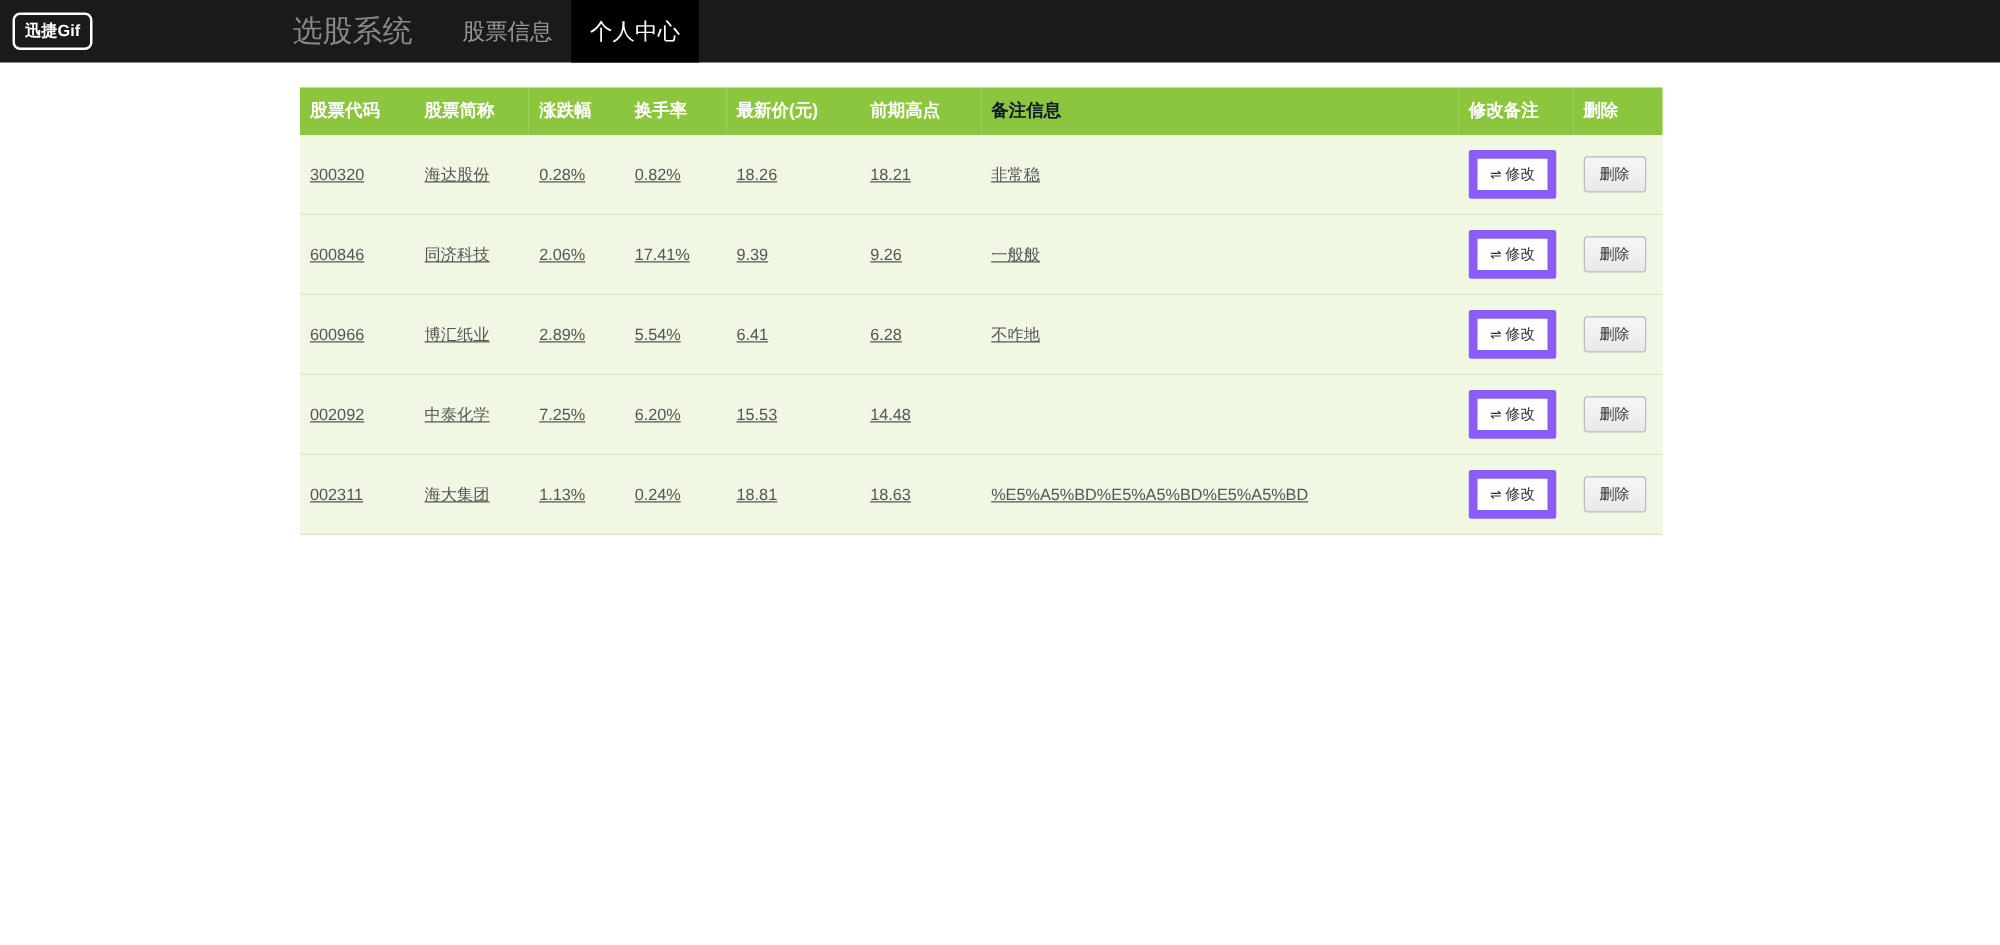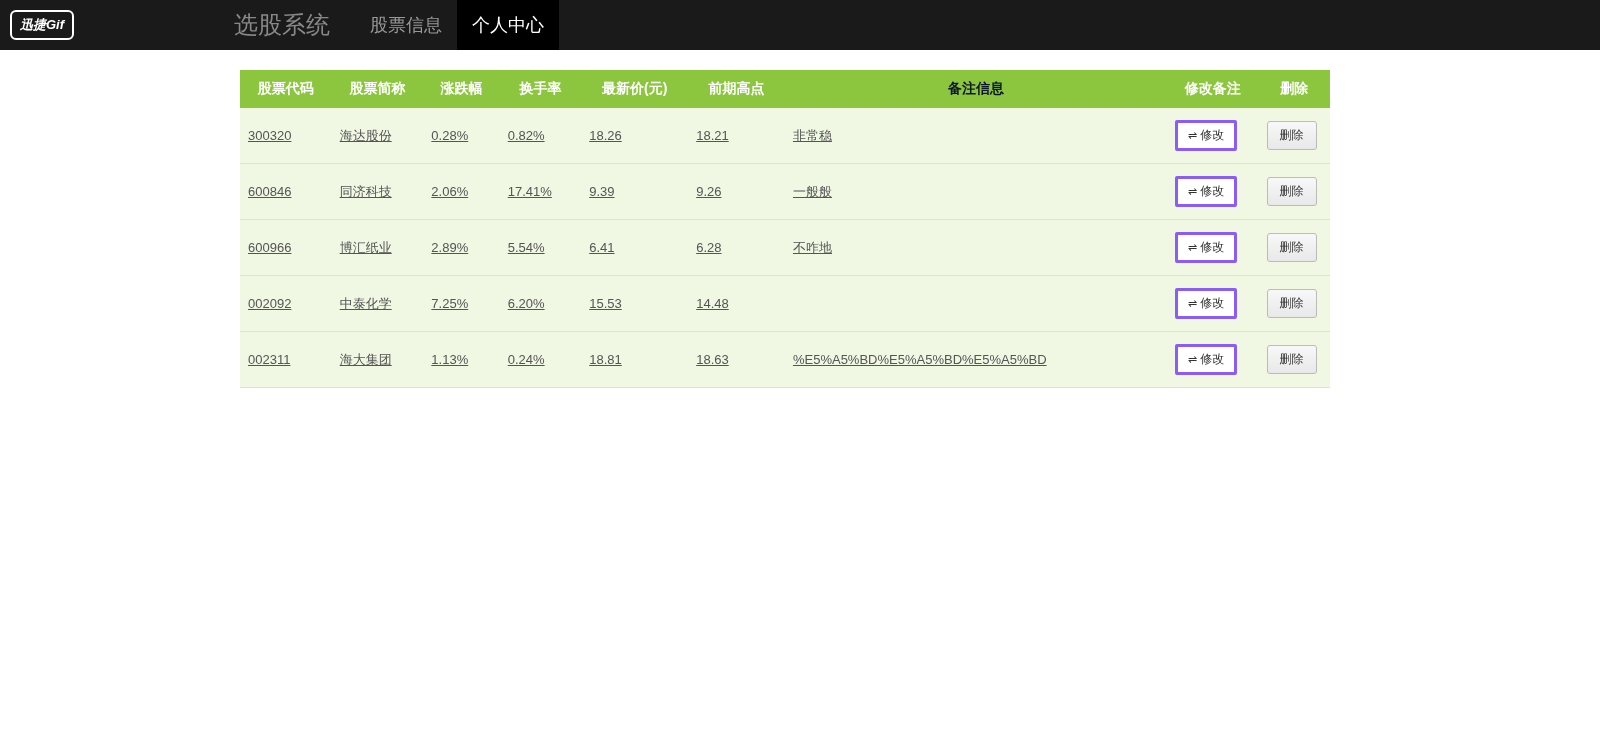--- a/index.html
+++ b/index.html
@@ -21,21 +21,20 @@
       padding: 0 10px;
     }
     .logo-badge {
       border: 2px solid #fff;
       border-radius: 6px;
       padding: 4px 8px;
       color: #fff;
       font-size: 13px;
       font-weight: bold;
       margin-right: 160px;
-      font-style: italic;
     }
     .nav-brand {
       color: #888;
       font-size: 24px;
       margin-right: 25px;
     }
     .nav-item {
       color: #999;
       padding: 0 15px;
       height: 50px;
@@ -54,21 +53,21 @@
     }
     table {
       width: 100%;
       border-collapse: collapse;
       background: #f0f7e3;
     }
     thead tr {
       background: #8cc63f;
     }
     th {
-      text-align: center;
+      text-align: left;
       padding: 10px 8px;
       color: #fff;
       font-weight: bold;
       font-size: 14px;
     }
     th.remark-header {
       color: #0f172a;
     }
     tbody tr {
       border-bottom: 1px solid #d8e8c4;
@@ -76,21 +75,21 @@
     }
     td {
       padding: 12px 8px;
       color: #555;
       font-size: 13px;
       vertical-align: middle;
       text-decoration: underline;
     }
     .btn-edit {
       background: #fff;
-      border: 3px solid #8b5cf6;
+      border: 7px solid #8b5cf6;
       padding: 4px 10px;
       font-size: 12px;
       cursor: pointer;
       border-radius: 2px;
       color: #333;
       display: inline-flex;
       align-items: center;
       gap: 3px;
     }
     .btn-edit::before {

